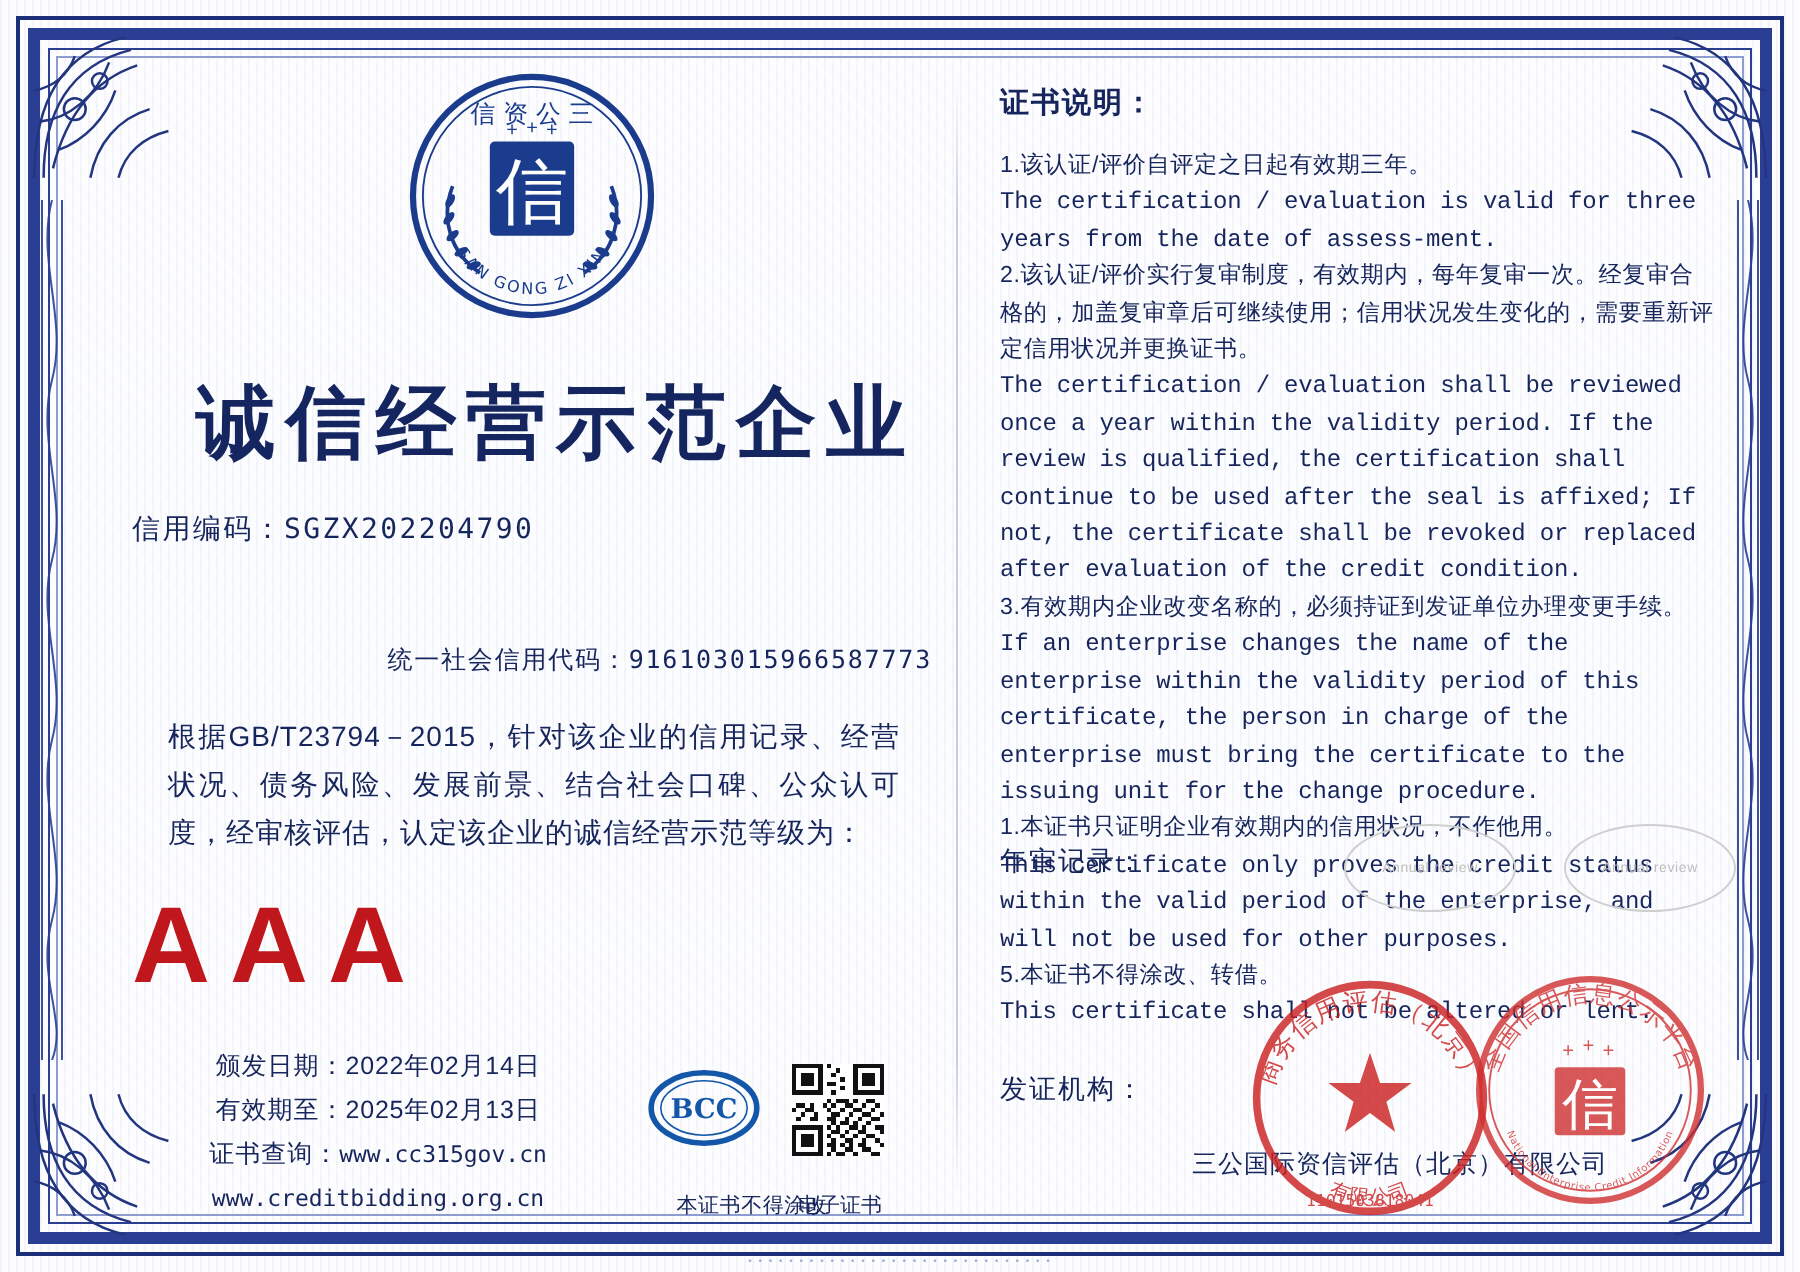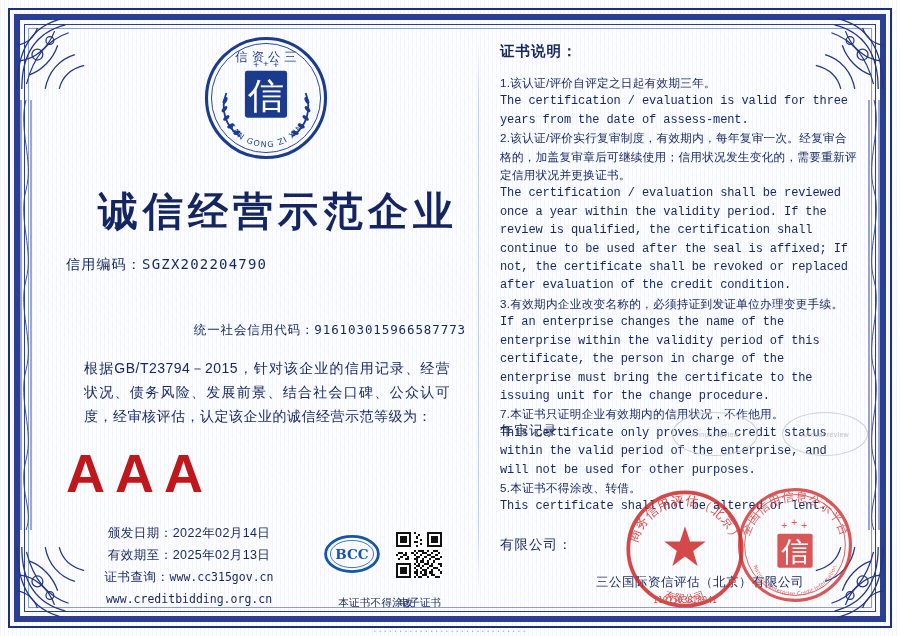--- a/index.html
+++ b/index.html
@@ -436,31 +436,31 @@
     <div class="col-right">
       <div class="r-head">证书说明：</div>
 
       <div class="r-body">
         <div class="r-cn">1.该认证/评价自评定之日起有效期三年。</div>
         <div class="r-en">The certification / evaluation is valid for three years from the date of assess-ment.</div>
         <div class="r-cn">2.该认证/评价实行复审制度，有效期内，每年复审一次。经复审合格的，加盖复审章后可继续使用；信用状况发生变化的，需要重新评定信用状况并更换证书。</div>
         <div class="r-en">The certification / evaluation shall be reviewed once a year within the validity period. If the review is qualified,  the certification shall continue to be used after the seal is affixed; If not, the certificate shall be revoked or replaced after evaluation of the credit condition.</div>
         <div class="r-cn">3.有效期内企业改变名称的，必须持证到发证单位办理变更手续。</div>
         <div class="r-en">If an enterprise changes the name of the enterprise within the validity period of this certificate, the person in charge of the enterprise must bring the certificate to the issuing unit for the change procedure.</div>
-        <div class="r-cn">7.本证书只证明企业有效期内的信用状况，不作他用。</div>
+        <div class="r-cn">1.本证书只证明企业有效期内的信用状况，不作他用。</div>
         <div class="r-en">This certificate only proves the credit status within the valid period of the enterprise, and will not be used for other purposes.</div>
         <div class="r-cn">5.本证书不得涂改、转借。</div>
         <div class="r-en">This certificate shall not be altered or lent.</div>
       </div>
 
       <div class="annual">年审记录：</div>
       <div class="stampslot slot1">Annual review</div>
       <div class="stampslot slot2">Annual review</div>
 
-      <div class="issuer">有限公司：</div>
+      <div class="issuer">发证机构：</div>
       <div class="issuer-name">三公国际资信评估（北京）有限公司</div>
 
       <div class="stamp stamp-a">
         <svg viewBox="0 0 200 200">
           <g opacity="0.82">
             <circle cx="100" cy="100" r="90" fill="none" stroke="#cc2222" stroke-width="6"></circle>
             <path id="sa-top" d="M22 108 A78 78 0 0 1 178 108" fill="none"></path>
             <text font-size="20" fill="#cc2222" font-family="DejaVu Sans, sans-serif" letter-spacing="1">
               <textPath href="#sa-top" startOffset="50%" text-anchor="middle">商务信用评估（北京）</textPath>
             </text>

